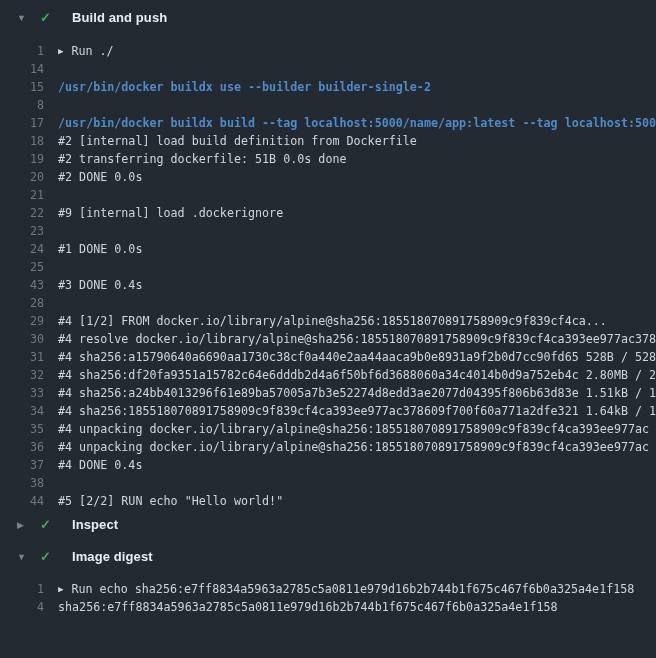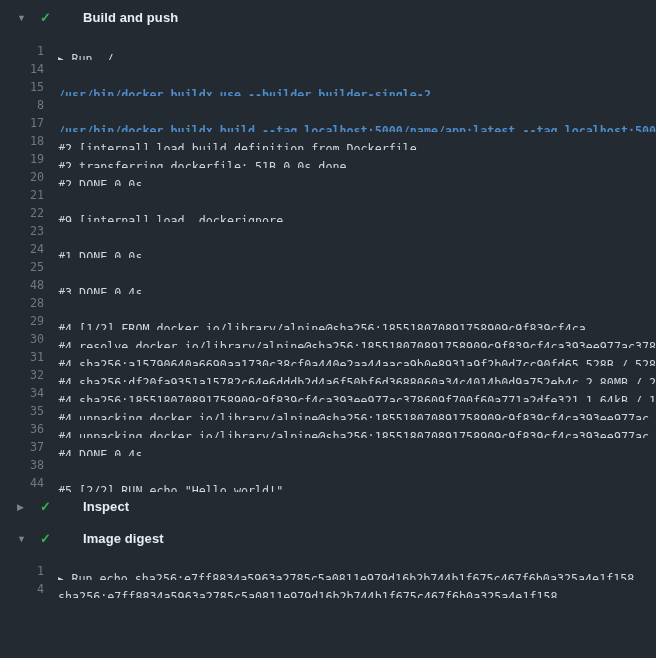--- a/index.html
+++ b/index.html
@@ -28,39 +28,39 @@
   }
   .tri{
     width:12px;flex:none;color:var(--tri);
     font-size:9px;line-height:18px;text-align:left;
   }
   .check{
     width:15px;flex:none;margin-left:11px;
     color:var(--green);font-size:13px;font-weight:bold;line-height:18px;
   }
   .sec-label{
-    margin-left:28px;
+    margin-left:17px;
     color:var(--header-text);font-size:13px;font-weight:600;line-height:18px;
     letter-spacing:.1px;
   }
   .lines{flex:none;}
   .lines.first{margin-top:15px;margin-bottom:6px;}
   .lines.last{margin-top:14px;}
   .sec-header.gap{margin-top:14px;}
   .row{
     display:flex;height:18px;line-height:18px;overflow:hidden;
     font-family:"DejaVu Sans Mono","Liberation Mono",monospace;
     font-size:11.7px;
   }
   .ln{
     width:44px;flex:none;text-align:right;color:var(--ln);
     cursor:pointer;
   }
   .lc{
-    flex:none;padding-left:14px;white-space:pre;color:var(--text);margin-top:8px;
+    flex:none;padding-left:14px;white-space:pre;color:var(--text);
   }
   .lc.command{color:var(--blue);font-weight:bold;}
   .play{
     display:inline-block;color:var(--text);font-size:9px;
     margin-right:8px;transform:translateY(-1px);cursor:pointer;
   }
 </style>
 </head>
 <body>
 
@@ -134,21 +134,21 @@
     <span class="lc">#1 DONE 0.0s</span>
   </div>
 
   <div class="row">
     <span class="ln">25</span>
     <span class="lc"></span>
   </div>
 
 
   <div class="row">
-    <span class="ln">48</span>
+    <span class="ln">43</span>
     <span class="lc">#3 DONE 0.4s</span>
   </div>
 
   <div class="row">
     <span class="ln">28</span>
     <span class="lc"></span>
   </div>
 
   <div class="row">
     <span class="ln">29</span>
@@ -163,20 +163,24 @@
   <div class="row">
     <span class="ln">31</span>
     <span class="lc">#4 sha256:a15790640a6690aa1730c38cf0a440e2aa44aaca9b0e8931a9f2b0d7cc90fd65 528B / 528B</span>
   </div>
 
   <div class="row">
     <span class="ln">32</span>
     <span class="lc">#4 sha256:df20fa9351a15782c64e6dddb2d4a6f50bf6d3688060a34c4014b0d9a752eb4c 2.80MB / 2</span>
   </div>
 
+  <div class="row">
+    <span class="ln">33</span>
+    <span class="lc">#4 sha256:a24bb4013296f61e89ba57005a7b3e52274d8edd3ae2077d04395f806b63d83e 1.51kB / 1</span>
+  </div>
 
   <div class="row">
     <span class="ln">34</span>
     <span class="lc">#4 sha256:185518070891758909c9f839cf4ca393ee977ac378609f700f60a771a2dfe321 1.64kB / 1</span>
   </div>
 
   <div class="row">
     <span class="ln">35</span>
     <span class="lc">#4 unpacking docker.io/library/alpine@sha256:185518070891758909c9f839cf4ca393ee977ac</span>
   </div>

